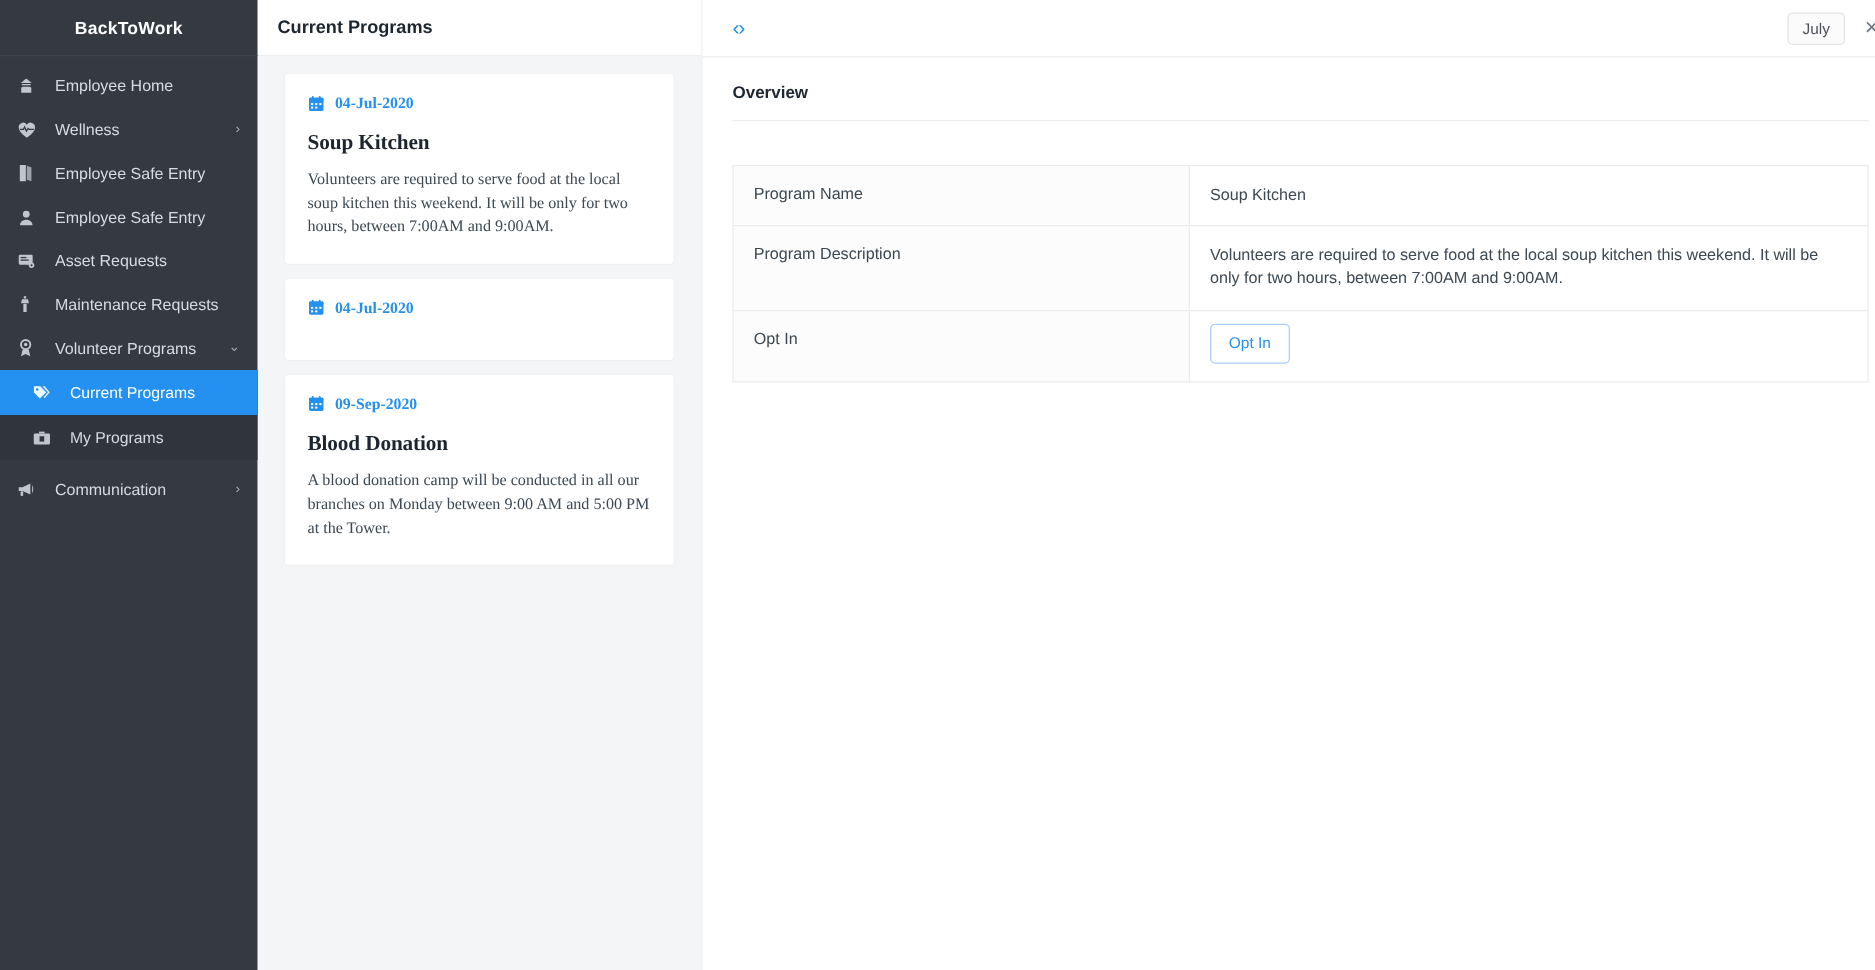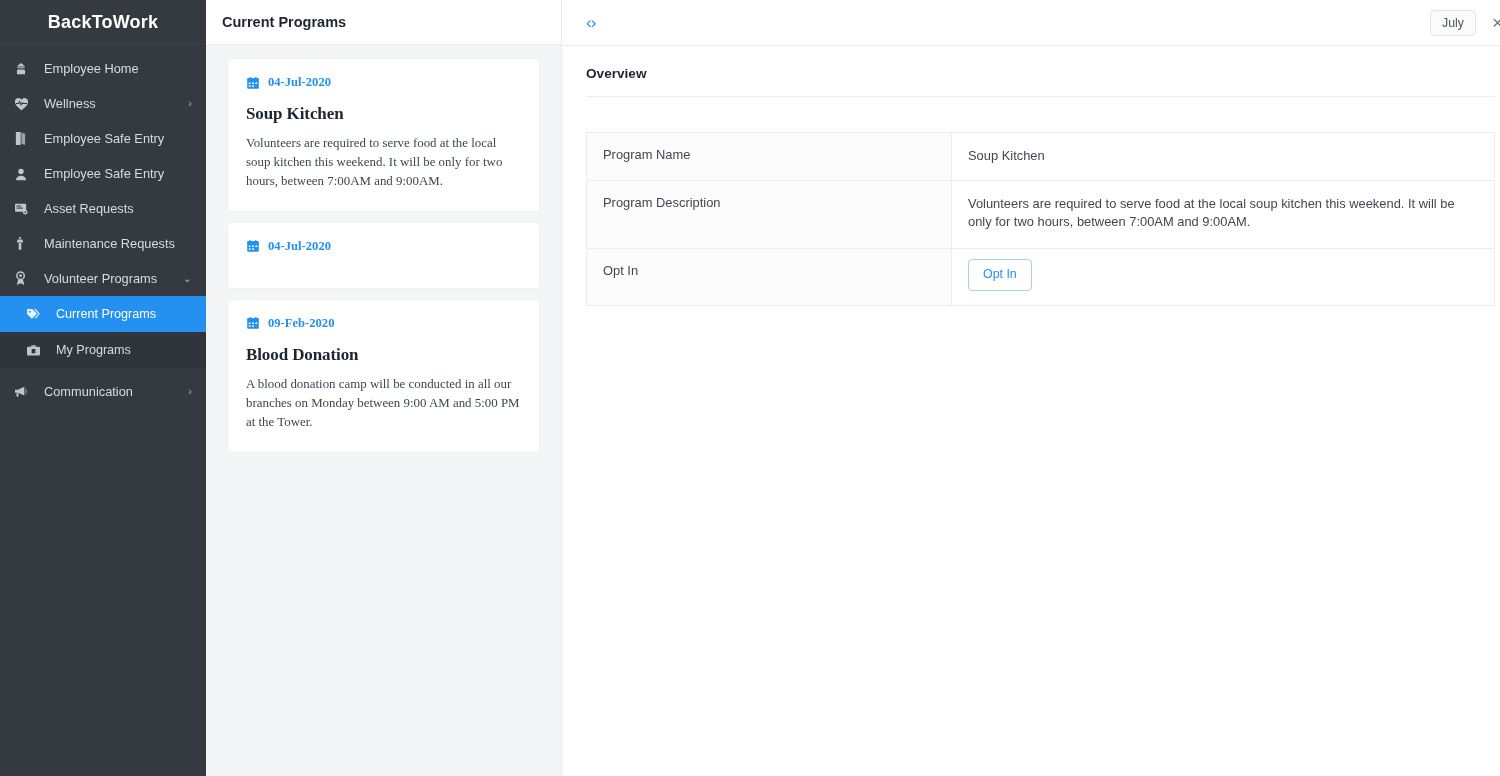--- a/index.html
+++ b/index.html
@@ -16,21 +16,21 @@
     width: 206px; height: 776px;
     background: #343a40;
     display: flex; flex-direction: column;
     flex: 0 0 206px;
     position: relative;
   }
   .sidebar-brand {
     height: 45px;
     display: flex; align-items: center; justify-content: center;
     color: #ffffff;
-    font-size: 18px;
+    font-size: 14px;
     font-weight: bold;
     letter-spacing: .2px;
     border-bottom: 1px solid #3d434a;
   }
   .nav { padding-top: 6px; }
   .nav-item {
     display: flex; align-items: center;
     height: 35px;
     padding: 0 14px;
     color: #d8dce0;
@@ -340,21 +340,21 @@
                 <rect x="1.4" y="2.6" width="13.2" height="3.2" rx="1.3"></rect>
                 <rect x="4" y="1" width="1.6" height="3" rx=".6"></rect>
                 <rect x="10.4" y="1" width="1.6" height="3" rx=".6"></rect>
                 <rect x="3.2" y="7.4" width="2" height="1.8" fill="#ffffff"></rect>
                 <rect x="7" y="7.4" width="2" height="1.8" fill="#ffffff"></rect>
                 <rect x="10.8" y="7.4" width="2" height="1.8" fill="#ffffff"></rect>
                 <rect x="3.2" y="10.6" width="2" height="1.8" fill="#ffffff"></rect>
                 <rect x="7" y="10.6" width="2" height="1.8" fill="#ffffff"></rect>
               </svg>
           </span>
-          <span>09-Feb-2020</span>
+          <span>09-Sep-2020</span>
         </div>
         <div class="card-title">Blood Donation</div>
         <div class="card-desc">A blood donation camp will be conducted in all our branches on Monday between 9:00 AM and 5:00 PM at the Tower.</div>
       </div>
 
     </div>
   </section>
 
   <section class="detail">
     <div class="detail-head">

